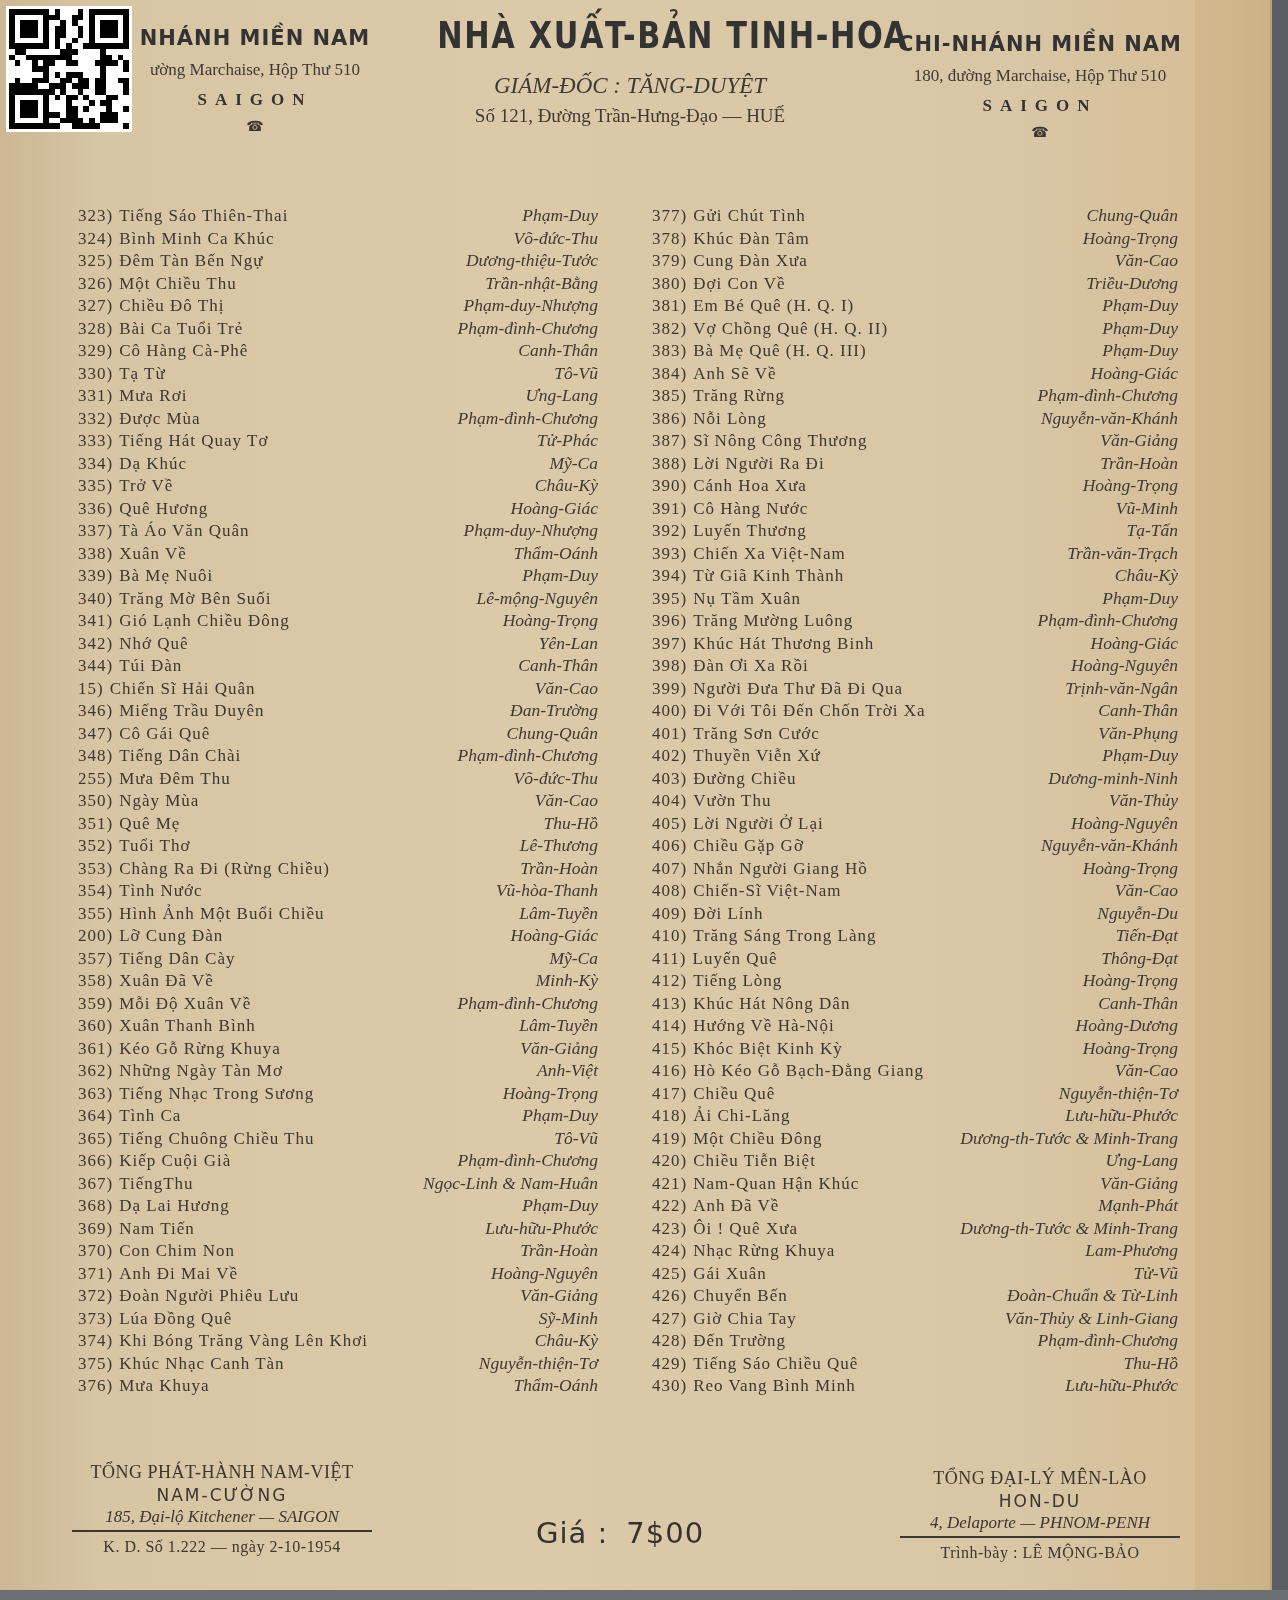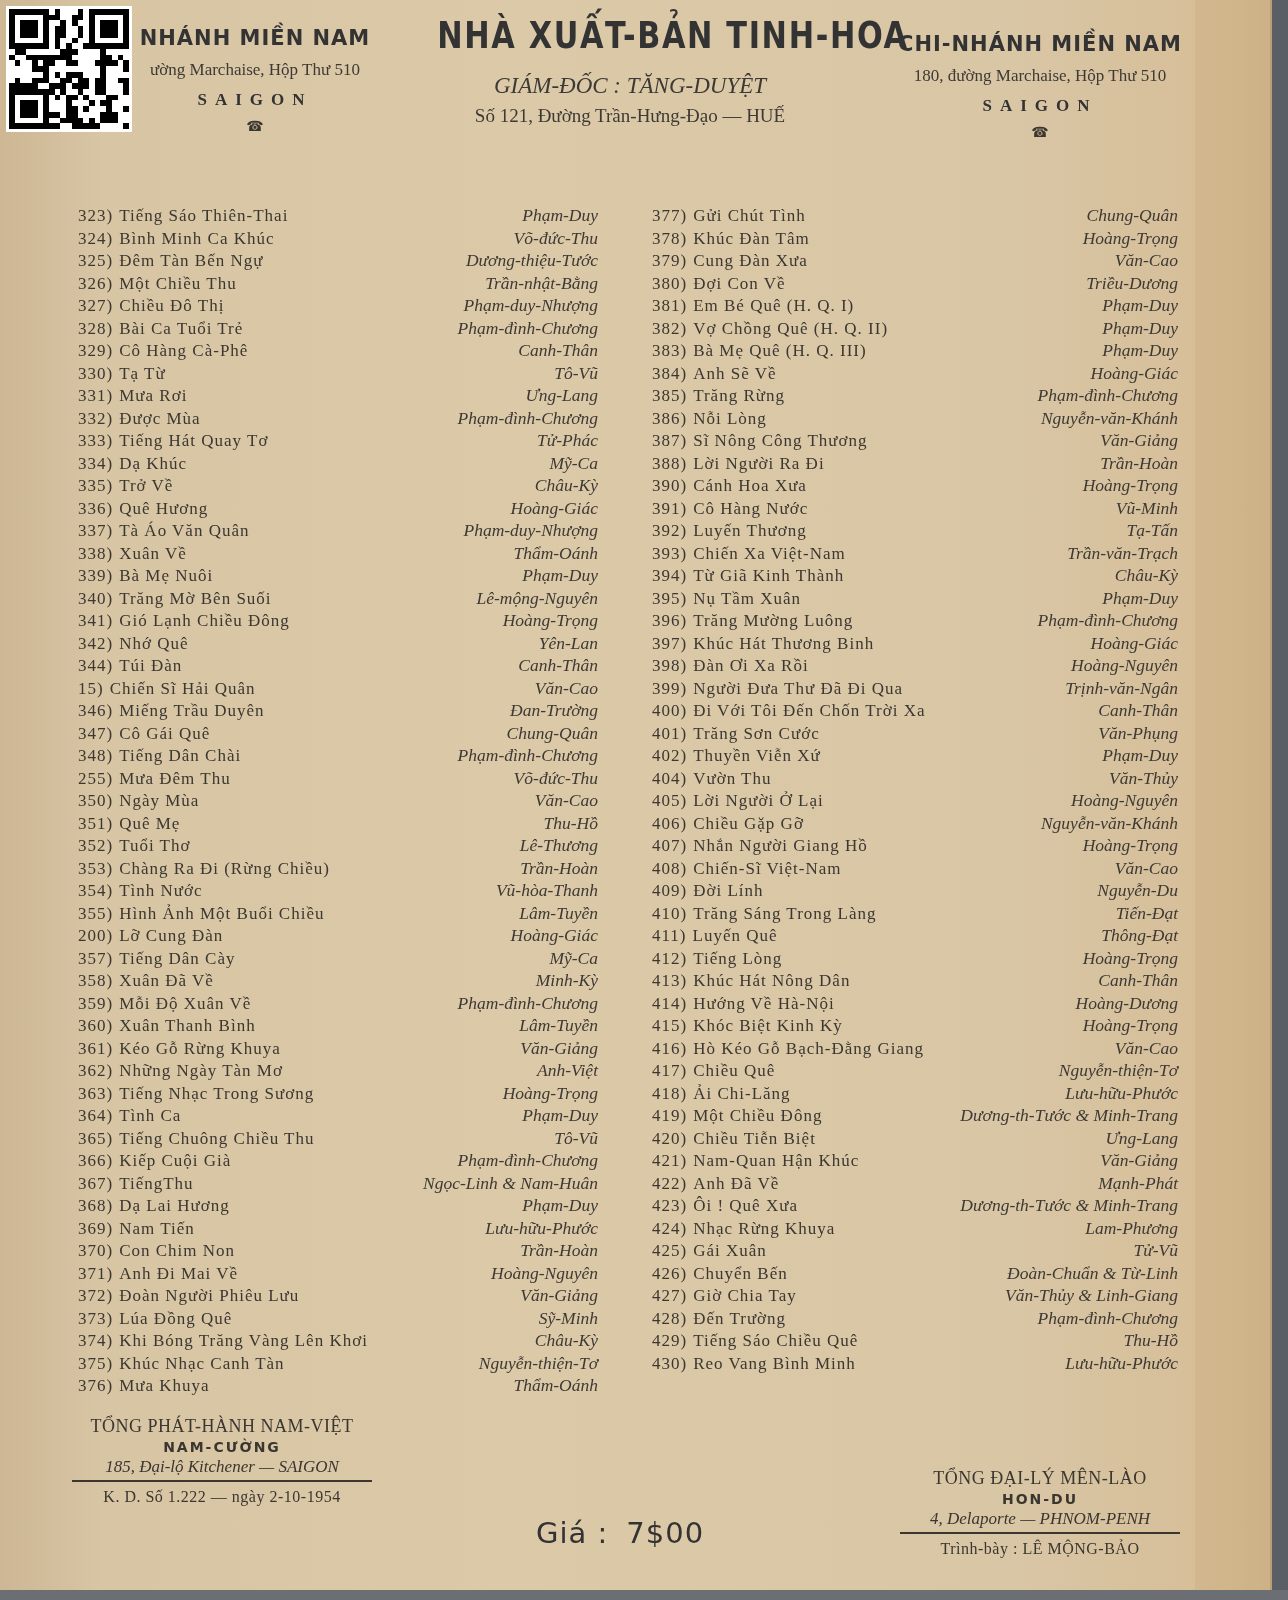--- a/index.html
+++ b/index.html
@@ -42,24 +42,24 @@
   .col-right { left: 652px; width: 526px; }
   .song {
     display: flex; justify-content: space-between; align-items: baseline;
     height: 22.5px; font-size: 17px; white-space: nowrap;
   }
   .song .title { letter-spacing: 1px; color: #3b3731; }
   .song .num { margin-right: 6px; }
   .song .composer { font-style: italic; font-size: 17.5px; color: #3d3934; }
 
   .foot { position: absolute; text-align: center; }
-  .foot-left { left: 72px; top: 1416px; width: 300px; }
+  .foot-left { left: 72px; top: 1462px; width: 300px; }
   .foot-right { left: 900px; top: 1468px; width: 280px; }
   .foot-dist { font-size: 18px; letter-spacing: 0.5px; }
-  .foot-name { font-family: "DejaVu Sans", sans-serif; font-weight: bold; font-size: 14px; letter-spacing: 2px; margin-top: 2px; }
+  .foot-name { font-family: "DejaVu Sans", sans-serif; font-weight: normal; font-size: 17px; letter-spacing: 2px; margin-top: 2px; }
   .foot-addr { font-style: italic; font-size: 17px; margin-top: 2px; border-bottom: 2px solid #3a3630; padding-bottom: 3px; }
   .foot-license { font-size: 16px; margin-top: 6px; letter-spacing: 0.5px; }
   .price { position: absolute; left: 536px; top: 1516px; font-family: "DejaVu Sans", sans-serif; font-size: 29px; color: #333; letter-spacing: 1px; }
   .price .lbl { margin-right: 18px; }
   .bottom-edge { position: absolute; left: 0; top: 1590px; width: 1288px; height: 10px; background: #6b6f74; }
 </style>
 </head>
 <body>
 
 <div class="page">
@@ -837,20 +837,24 @@
       </div>
       <div class="song">
         <span class="title"><span class="num">401)</span><span>Trăng Sơn Cước</span></span>
         <span class="composer">Văn-Phụng</span>
       </div>
       <div class="song">
         <span class="title"><span class="num">402)</span><span>Thuyền Viễn Xứ</span></span>
         <span class="composer">Phạm-Duy</span>
       </div>
       <div class="song">
+        <span class="title"><span class="num">403)</span><span>Đường Chiều</span></span>
+        <span class="composer">Dương-minh-Ninh</span>
+      </div>
+      <div class="song">
         <span class="title"><span class="num">404)</span><span>Vườn Thu</span></span>
         <span class="composer">Văn-Thủy</span>
       </div>
       <div class="song">
         <span class="title"><span class="num">405)</span><span>Lời Người Ở Lại</span></span>
         <span class="composer">Hoàng-Nguyên</span>
       </div>
       <div class="song">
         <span class="title"><span class="num">406)</span><span>Chiều Gặp Gỡ</span></span>
         <span class="composer">Nguyễn-văn-Khánh</span>

